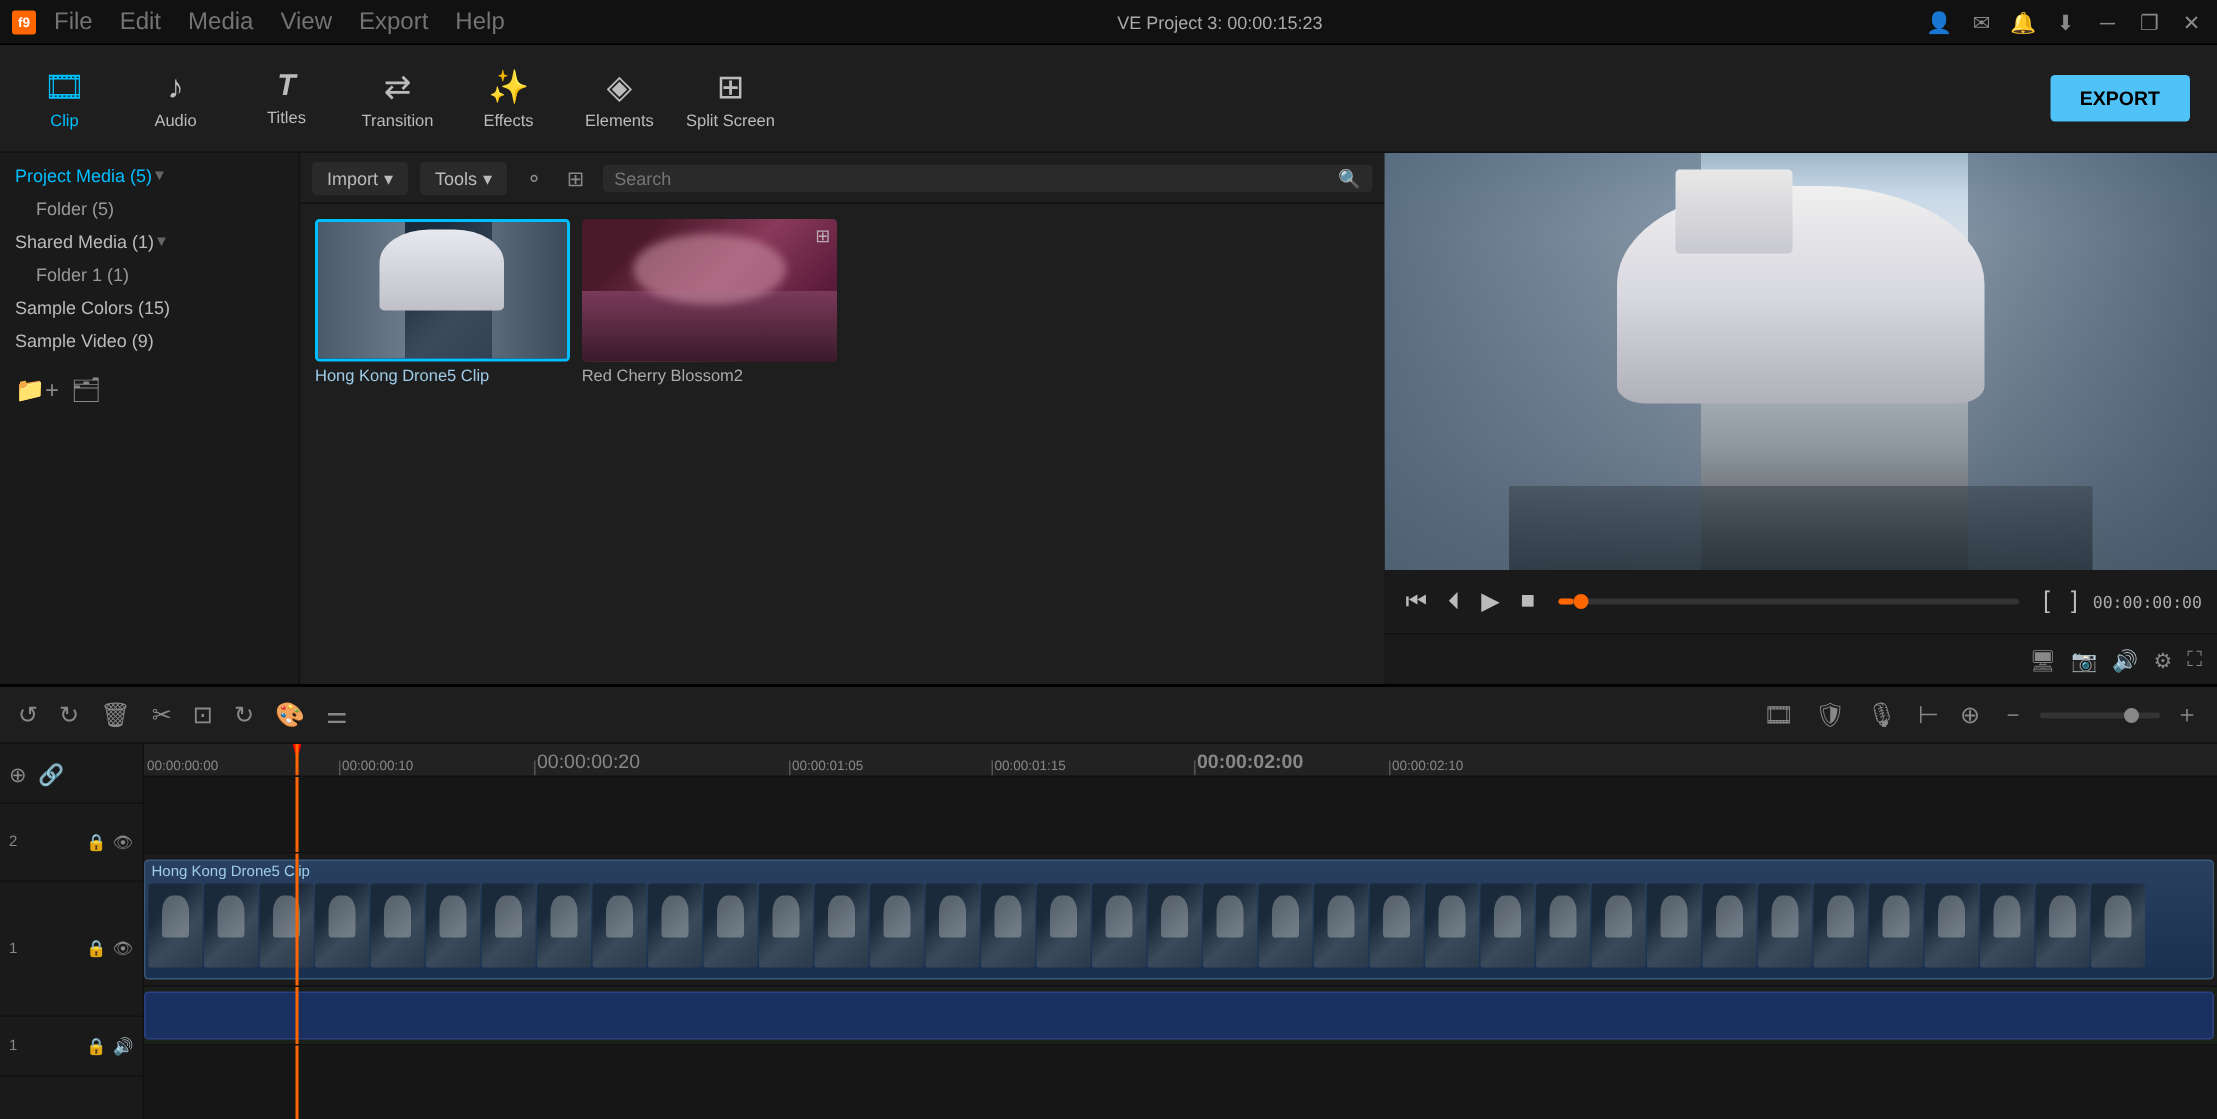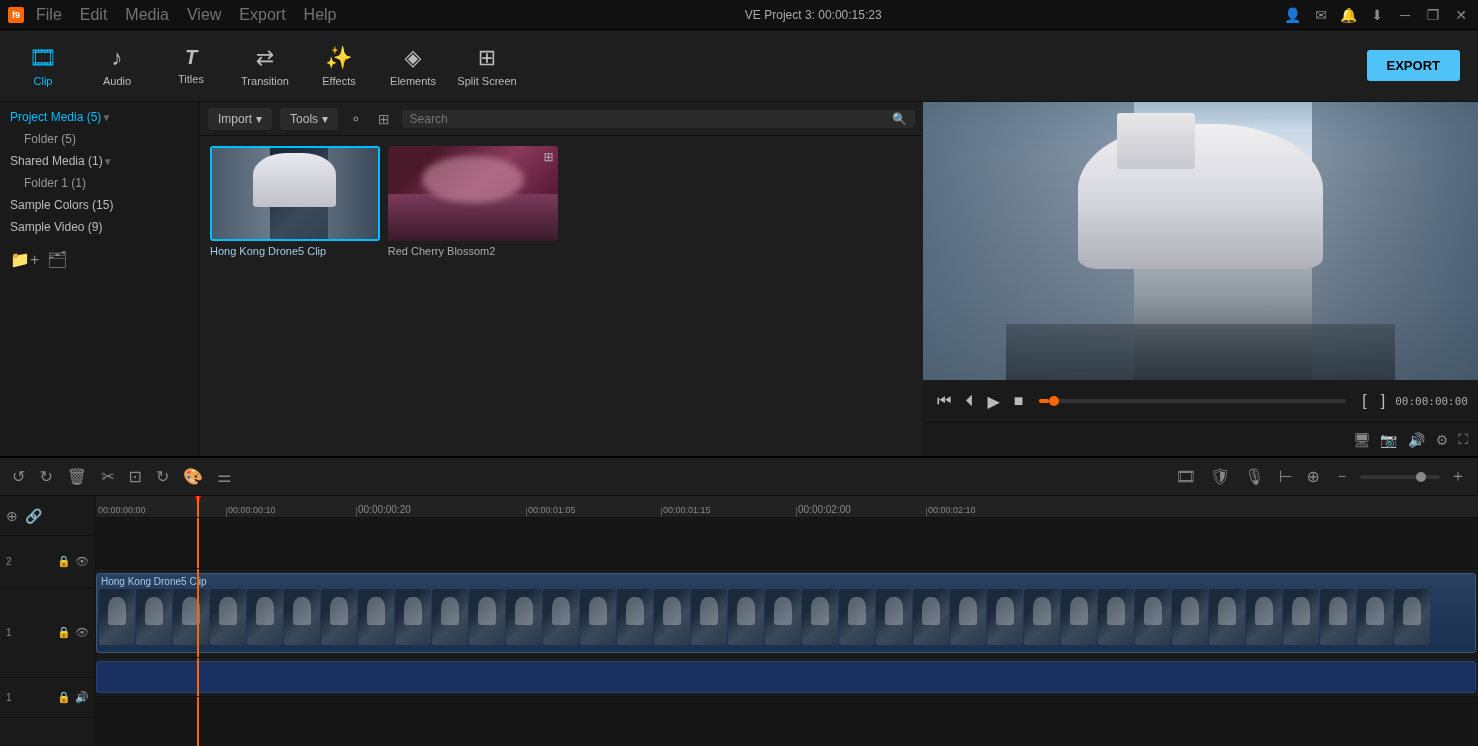--- a/index.html
+++ b/index.html
@@ -645,27 +645,27 @@
 
     <div id="timeline-content">
 
       <div style="display:flex;">
         <div id="timeline-ruler" style="width:100%;height:22px;background:#222;border-bottom:1px solid #111;position:relative;overflow:hidden;">
           <div style="position:absolute;left:0;top:0;right:0;bottom:0;display:flex;align-items:flex-end;">
             <span style="position:absolute;left:2px;bottom:2px;font-size:9px;color:#888;">00:00:00:00</span>
             <div style="position:absolute;left:130px;bottom:0;height:10px;border-left:1px solid #555;"></div>
             <span style="position:absolute;left:132px;bottom:2px;font-size:9px;color:#888;">00:00:00:10</span>
             <div style="position:absolute;left:260px;bottom:0;height:10px;border-left:1px solid #555;"></div>
-            <span style="position:absolute;left:262px;bottom:2px;font-size:10px;color:#888;">00:00:00:20</span>
+            <span style="position:absolute;left:262px;bottom:2px;font-size:13px;color:#888;">00:00:00:20</span>
             <div style="position:absolute;left:430px;bottom:0;height:10px;border-left:1px solid #555;"></div>
             <span style="position:absolute;left:432px;bottom:2px;font-size:9px;color:#888;">00:00:01:05</span>
             <div style="position:absolute;left:565px;bottom:0;height:10px;border-left:1px solid #555;"></div>
             <span style="position:absolute;left:567px;bottom:2px;font-size:9px;color:#888;">00:00:01:15</span>
             <div style="position:absolute;left:700px;bottom:0;height:10px;border-left:1px solid #555;"></div>
-            <span style="position:absolute;left:702px;bottom:2px;font-size:10px;color:#888;">00:00:02:00</span>
+            <span style="position:absolute;left:702px;bottom:2px;font-size:13px;color:#888;font-weight:bold;">00:00:02:00</span>
             <div style="position:absolute;left:830px;bottom:0;height:10px;border-left:1px solid #555;"></div>
             <span style="position:absolute;left:832px;bottom:2px;font-size:9px;color:#888;">00:00:02:10</span>
 
             <div style="position:absolute;left:99px;top:0;width:6px;height:10px;background:#ff0000;clip-path:polygon(0 0,100% 0,50% 100%);"></div>
             <div style="position:absolute;left:101px;top:0;width:2px;height:100%;background:#ff6600;"></div>
           </div>
         </div>
       </div>
 
       <div id="tracks-area">

